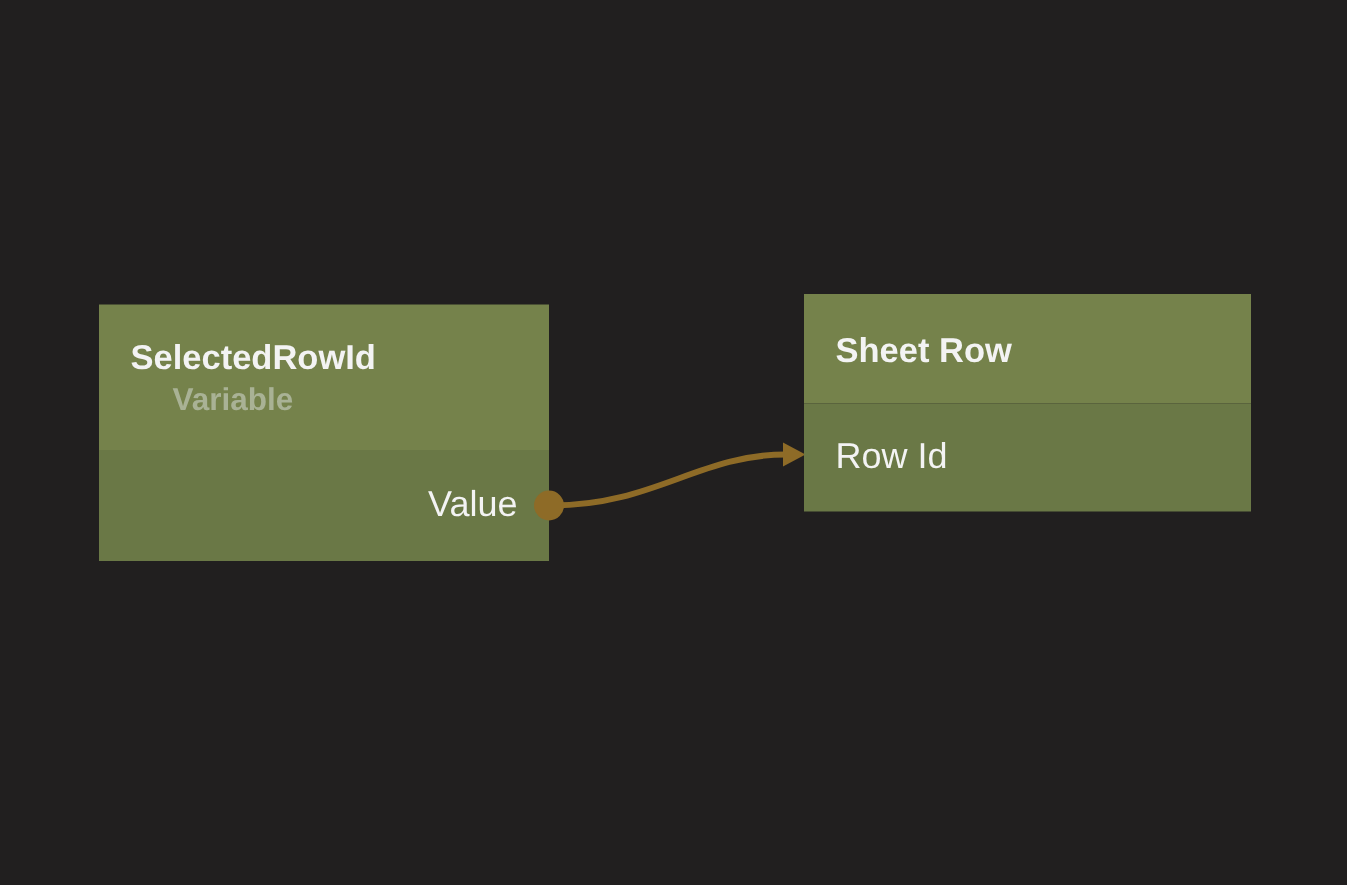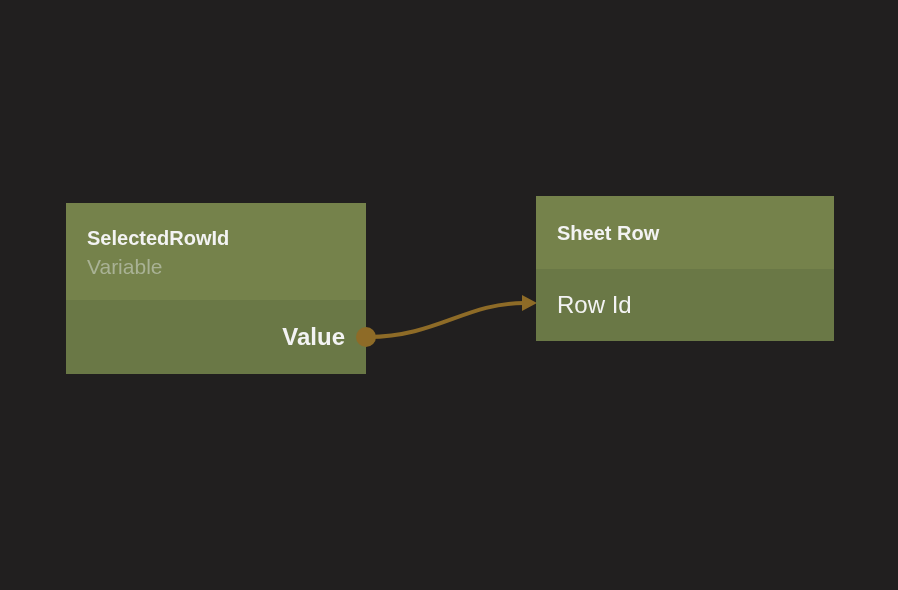--- a/index.html
+++ b/index.html
@@ -44,32 +44,33 @@
     flex-direction: column;
     justify-content: center;
     padding: 0 21px;
     box-sizing: border-box;
   }
   .node-body {
     background: var(--node-body-bg, #6a7846);
     position: relative;
   }
   .node-title {
-    font-size: 20px;
+    font-size: 23px;
     font-weight: 600;
     color: var(--title-text, #f3f3f3);
     line-height: 30px;
     white-space: nowrap;
   }
   .node-subtitle {
     font-size: 21px;
-    font-weight: 400;
+    font-weight: 700;
     color: var(--subtitle-text, #a9b295);
     line-height: 28px;
     white-space: nowrap;
+    margin-left: 28px;
   }
   .port-row {
     height: 100%;
     display: flex;
     align-items: center;
     padding: 0 21px;
     box-sizing: border-box;
     font-size: 24px;
     color: var(--title-text, #f3f3f3);
     white-space: nowrap;
@@ -82,21 +83,21 @@
     top: 50%;
     margin-top: -10px;
     width: 20px;
     height: 20px;
     border-radius: 50%;
     background: var(--connection, #8e6b27);
   }
   
   .node-variable { left: 66px;  top: 203px; width: 300px; }
   .node-variable .node-header { height: 97px; }
-  .node-variable .node-body   { height: 74px; font-weight: bold; }
+  .node-variable .node-body   { height: 74px; }
   .node-sheet-row { left: 536px; top: 196px; width: 298px; }
   .node-sheet-row .node-header { height: 73px; }
   .node-sheet-row .node-body   { height: 72px; }
 </style>
 </head>
 <body>
 
 <div class="canvas">
 
   <svg class="wires" viewBox="0 0 898 590">

